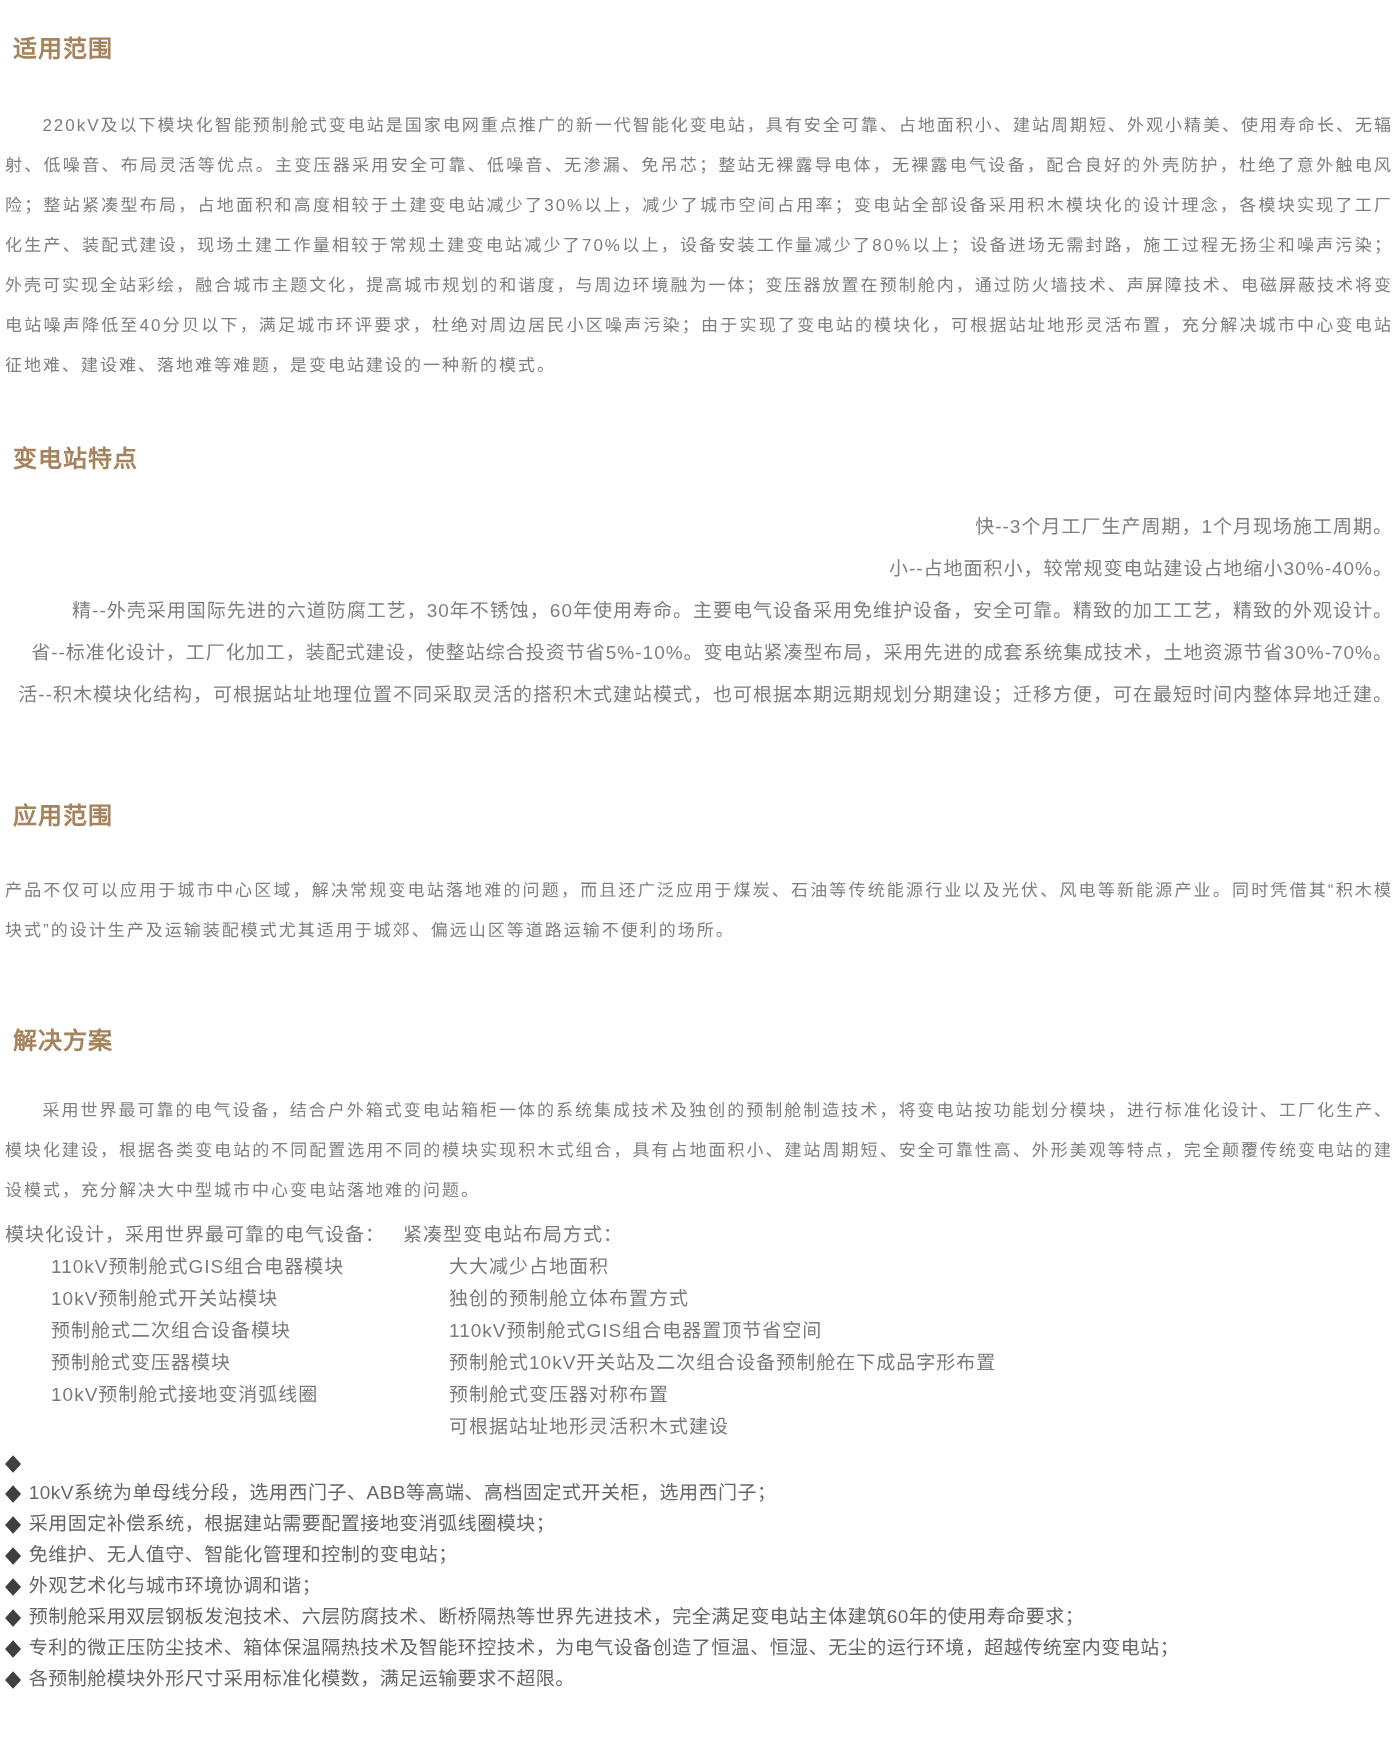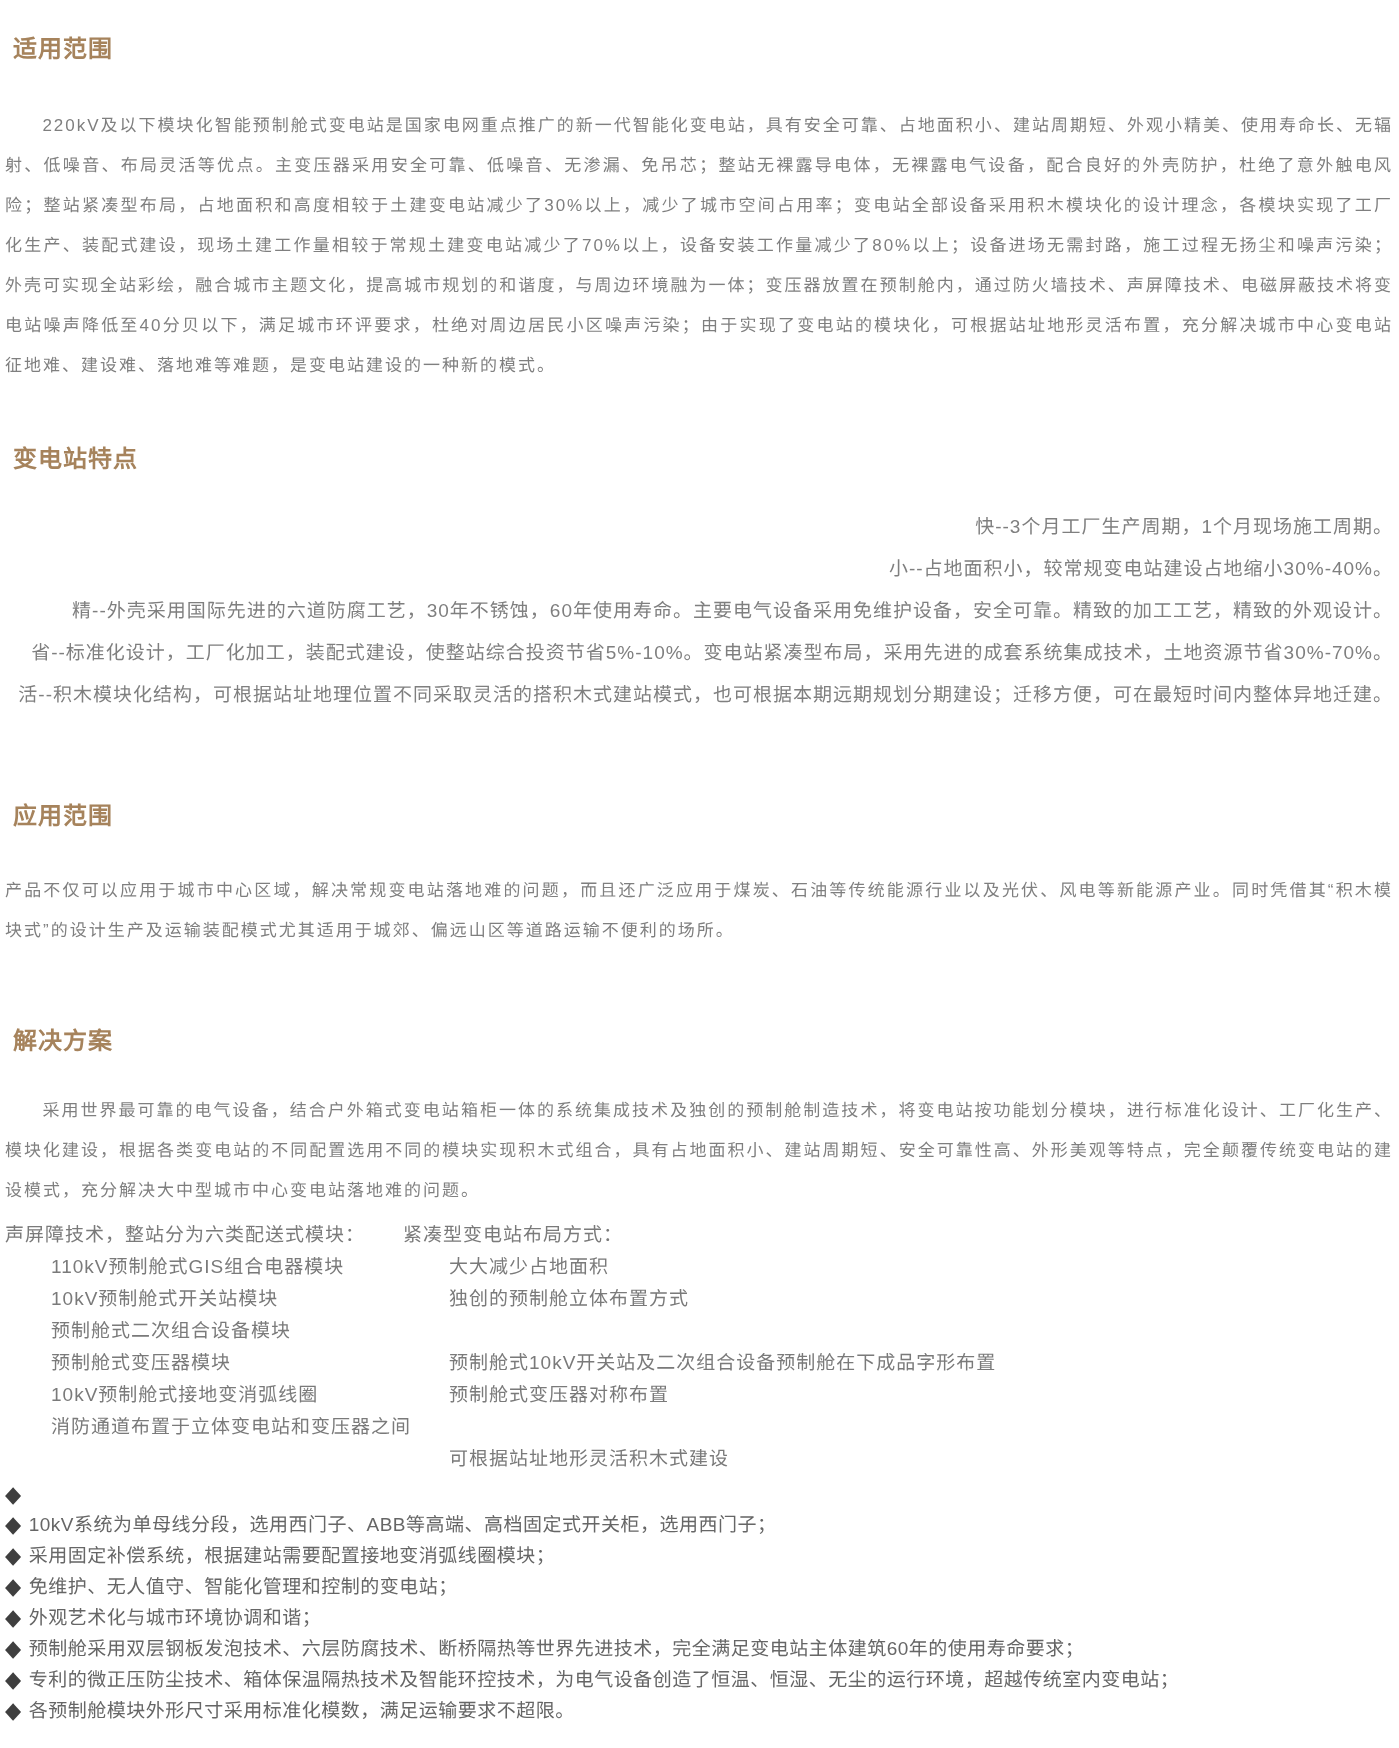--- a/index.html
+++ b/index.html
@@ -101,44 +101,44 @@
     <h2 class="sec-title title-application">应用范围</h2>
     <p class="para">产品不仅可以应用于城市中心区域，解决常规变电站落地难的问题，而且还广泛应用于煤炭、石油等传统能源行业以及光伏、风电等新能源产业。同时凭借其“积木模块式”的设计生产及运输装配模式尤其适用于城郊、偏远山区等道路运输不便利的场所。</p>
   </section>
 
   <section>
     <h2 class="sec-title title-solution">解决方案</h2>
     <p class="para indent">采用世界最可靠的电气设备，结合户外箱式变电站箱柜一体的系统集成技术及独创的预制舱制造技术，将变电站按功能划分模块，进行标准化设计、工厂化生产、模块化建设，根据各类变电站的不同配置选用不同的模块实现积木式组合，具有占地面积小、建站周期短、安全可靠性高、外形美观等特点，完全颠覆传统变电站的建设模式，充分解决大中型城市中心变电站落地难的问题。</p>
 
     <div class="modules">
       <div class="mod-row">
-        <div class="mod-cell-left">声屏障技术，整站分为六类配送式模块：</div>
+        <div class="mod-cell-left">模块化设计，采用世界最可靠的电气设备：</div>
         <div class="mod-cell-right">紧凑型变电站布局方式：</div>
       </div>
       <div class="mod-row">
         <div class="mod-cell-left mod-item">110kV预制舱式GIS组合电器模块</div>
         <div class="mod-cell-right mod-item">大大减少占地面积</div>
       </div>
       <div class="mod-row">
         <div class="mod-cell-left mod-item">10kV预制舱式开关站模块</div>
         <div class="mod-cell-right mod-item">独创的预制舱立体布置方式</div>
       </div>
       <div class="mod-row">
         <div class="mod-cell-left mod-item">预制舱式二次组合设备模块</div>
+        <div class="mod-cell-right mod-item">110kV预制舱式GIS组合电器置顶节省空间</div>
       </div>
       <div class="mod-row">
         <div class="mod-cell-left mod-item">预制舱式变压器模块</div>
         <div class="mod-cell-right mod-item">预制舱式10kV开关站及二次组合设备预制舱在下成品字形布置</div>
       </div>
       <div class="mod-row">
         <div class="mod-cell-left mod-item">10kV预制舱式接地变消弧线圈</div>
         <div class="mod-cell-right mod-item">预制舱式变压器对称布置</div>
       </div>
       <div class="mod-row">
-        <div class="mod-cell-right mod-item">消防通道布置于立体变电站和变压器之间</div>
       </div>
       <div class="mod-row">
         <div class="mod-cell-left mod-item"></div>
         <div class="mod-cell-right mod-item">可根据站址地形灵活积木式建设</div>
       </div>
     </div>
 
     <div class="bullets">
       <div class="bullet-row">
         <span class="diamond">◆</span>

